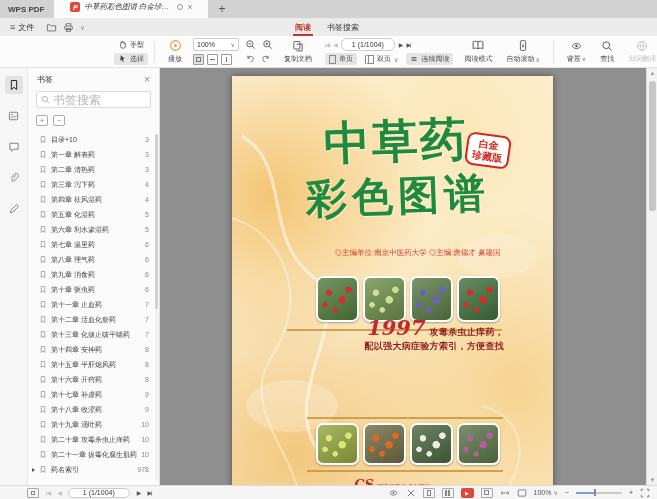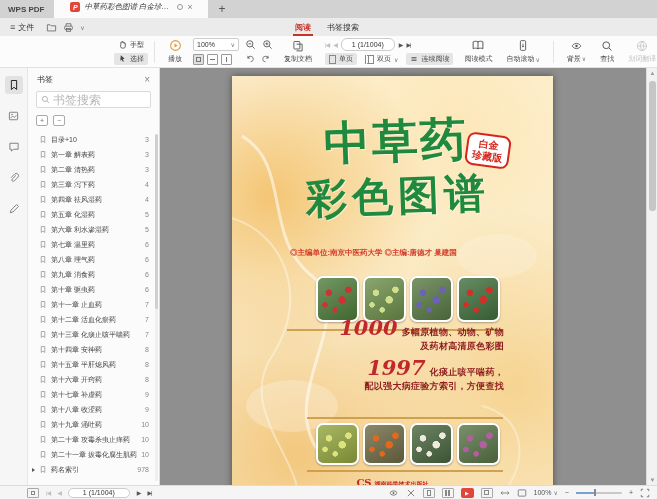--- a/index.html
+++ b/index.html
@@ -85,34 +85,34 @@
       radial-gradient(circle at 20% 88%, rgba(240,185,95,.7), rgba(240,185,95,0) 40%),
       radial-gradient(circle at 70% 12%, rgba(252,230,180,.9), rgba(252,230,180,0) 50%),
       linear-gradient(180deg,#fdf4df,#f9e9c4);
       box-shadow:0 0 7px rgba(0,0,0,.45); }
   .swirls { position:absolute; inset:0; }
   .cover-title { position:absolute; color:#1f8a3d; font-weight:bold; transform:rotate(-2deg); text-shadow:1px 1px 0 rgba(255,255,255,.55); line-height:1; }
   .cover-title.l1 { left:92px; top:42px; font-size:46px; letter-spacing:2px; }
   .cover-title.l2 { left:74px; top:100px; font-size:41px; letter-spacing:5px; }
   .badge { position:absolute; left:234px; top:58px; background:#fff; border:2px solid #d6261c; border-radius:8px; padding:3px 5px; transform:rotate(8deg); text-align:center; }
   .badge div { font-size:10px; font-weight:bold; color:#d6261c; line-height:1.15; white-space:nowrap; }
-  .byline { position:absolute; left:58px; right:8px; top:172px; font-size:7.5px; font-weight:bold; color:#d43b2b; white-space:nowrap; }
+  .byline { position:absolute; left:58px; right:8px; top:172px; text-align:center; font-size:7.5px; font-weight:normal; color:#d43b2b; white-space:nowrap; }
   .strip { position:absolute; display:flex; gap:4px; }
   .strip.top { left:84px; top:200px; }
   .strip.bottom { left:84px; top:347px; }
   .photo { width:43px; height:46px; border:2px solid #fff; border-radius:7px; box-shadow:0 1px 2px rgba(0,0,0,.3); }
   .strip.bottom .photo { height:42px; }
   .cline { position:absolute; height:2px; background:#c8973f; opacity:.85; }
   .stats { position:absolute; right:49px; top:243px; text-align:right; }
   .stat { margin-bottom:6px; }
   .stat .srow1 { display:flex; align-items:baseline; justify-content:flex-end; gap:4px; }
   .stat .num { font-family:"DejaVu Serif", serif; font-style:italic; font-weight:bold; font-size:21px; color:#c1272d; line-height:.9; }
   .stat .stxt { font-size:9px; font-weight:bold; color:#8e1b1e; letter-spacing:.3px; line-height:1.5; white-space:nowrap; }
   .publisher { position:absolute; left:40px; right:40px; top:401px; text-align:center; font-size:6px; color:#c1272d; font-weight:bold; white-space:nowrap; }
-  .publisher .cs { font-family:"DejaVu Serif",serif; font-size:10px; margin-right:3px; }
+  .publisher .cs { font-family:"DejaVu Serif",serif; font-style:italic; font-size:13px; margin-right:3px; }
 
   .vscroll { position:absolute; right:0; top:0; bottom:0; width:11px; background:#f2f2f2; border-left:1px solid #ddd; }
   .vthumb { position:absolute; top:13px; left:2px; width:7px; height:130px; background:#c6c6c6; border-radius:3px; }
   .varrow { position:absolute; left:0; width:11px; text-align:center; font-size:6px; color:#999; }
 
   
   .statusbar { height:14px; background:#f5f5f5; border-top:1px solid #dcdcdc; display:flex; align-items:center; font-size:7px; color:#555; padding:0 5px; flex:none; gap:7px; }
   .st-box { width:12px; height:10px; border:1px solid #a8a8a8; border-radius:1px; display:flex; align-items:center; justify-content:center; }
   .st-box .dot { width:4px; height:4px; border:1px solid #888; }
   .st-pagefield { width:62px; height:10px; background:#fff; border:1px solid #ccc; border-radius:5px; display:flex; align-items:center; justify-content:center; font-size:7px; color:#333; }
@@ -582,32 +582,25 @@
         <div class="byline">◎主编单位:南京中医药大学  ◎主编:唐德才 巢建国</div>
         <div class="strip top">
             <div class="photo" style="background: radial-gradient(circle at 28% 35%, rgb(204, 51, 51) 0px, rgb(204, 51, 51) 3px, transparent 3.5px), radial-gradient(circle at 62% 52%, rgb(204, 51, 51) 0px, rgb(204, 51, 51) 3.5px, transparent 4px), radial-gradient(circle at 44% 76%, rgb(204, 51, 51) 0px, rgb(204, 51, 51) 2.5px, transparent 3px), radial-gradient(circle at 78% 28%, rgb(204, 51, 51) 0px, rgb(204, 51, 51) 3px, transparent 3.5px), radial-gradient(circle at 18% 64%, rgb(204, 51, 51) 0px, rgb(204, 51, 51) 2.5px, transparent 3px), linear-gradient(150deg, rgba(255, 255, 255, 0.2), rgba(0, 0, 0, 0.18)), rgb(79, 125, 59);"></div>
             <div class="photo" style="background: radial-gradient(circle at 28% 35%, rgb(207, 223, 142) 0px, rgb(207, 223, 142) 3px, transparent 3.5px), radial-gradient(circle at 62% 52%, rgb(207, 223, 142) 0px, rgb(207, 223, 142) 3.5px, transparent 4px), radial-gradient(circle at 44% 76%, rgb(207, 223, 142) 0px, rgb(207, 223, 142) 2.5px, transparent 3px), radial-gradient(circle at 78% 28%, rgb(207, 223, 142) 0px, rgb(207, 223, 142) 3px, transparent 3.5px), radial-gradient(circle at 18% 64%, rgb(207, 223, 142) 0px, rgb(207, 223, 142) 2.5px, transparent 3px), linear-gradient(150deg, rgba(255, 255, 255, 0.2), rgba(0, 0, 0, 0.18)), rgb(109, 143, 75);"></div>
             <div class="photo" style="background: radial-gradient(circle at 28% 35%, rgb(106, 98, 184) 0px, rgb(106, 98, 184) 3px, transparent 3.5px), radial-gradient(circle at 62% 52%, rgb(106, 98, 184) 0px, rgb(106, 98, 184) 3.5px, transparent 4px), radial-gradient(circle at 44% 76%, rgb(106, 98, 184) 0px, rgb(106, 98, 184) 2.5px, transparent 3px), radial-gradient(circle at 78% 28%, rgb(106, 98, 184) 0px, rgb(106, 98, 184) 3px, transparent 3.5px), radial-gradient(circle at 18% 64%, rgb(106, 98, 184) 0px, rgb(106, 98, 184) 2.5px, transparent 3px), linear-gradient(150deg, rgba(255, 255, 255, 0.2), rgba(0, 0, 0, 0.18)), rgb(90, 122, 69);"></div>
             <div class="photo" style="background: radial-gradient(circle at 28% 35%, rgb(208, 48, 40) 0px, rgb(208, 48, 40) 3px, transparent 3.5px), radial-gradient(circle at 62% 52%, rgb(208, 48, 40) 0px, rgb(208, 48, 40) 3.5px, transparent 4px), radial-gradient(circle at 44% 76%, rgb(208, 48, 40) 0px, rgb(208, 48, 40) 2.5px, transparent 3px), radial-gradient(circle at 78% 28%, rgb(208, 48, 40) 0px, rgb(208, 48, 40) 3px, transparent 3.5px), radial-gradient(circle at 18% 64%, rgb(208, 48, 40) 0px, rgb(208, 48, 40) 2.5px, transparent 3px), linear-gradient(150deg, rgba(255, 255, 255, 0.2), rgba(0, 0, 0, 0.18)), rgb(65, 112, 61);"></div>
           </div>
         <div class="cline" style="left:55px; width:215px; top:253px;"></div>
         <div class="stats">
 
-  <div class="stat">
-    <div class="srow1">
-                <span class="num">1000</span>
-                <span class="stxt l1">多幅原植物、动物、矿物</span>
-              </div>
-    <div class="stxt l2">及药材高清原色彩图</div>
-  </div>
 
   <div class="stat">
     <div class="srow1">
                 <span class="num">1997</span>
-                <span class="stxt l1">化痰止咳平喘药，</span>
+                <span class="stxt l1">攻毒杀虫止痒药，</span>
               </div>
     <div class="stxt l2">配以强大病症验方索引，方便查找</div>
   </div>
 </div>
         <div class="cline" style="left:75px; width:196px; top:341px;"></div>
         <div class="strip bottom">
             <div class="photo" style="background: radial-gradient(circle at 28% 35%, rgb(219, 227, 122) 0px, rgb(219, 227, 122) 3px, transparent 3.5px), radial-gradient(circle at 62% 52%, rgb(219, 227, 122) 0px, rgb(219, 227, 122) 3.5px, transparent 4px), radial-gradient(circle at 44% 76%, rgb(219, 227, 122) 0px, rgb(219, 227, 122) 2.5px, transparent 3px), radial-gradient(circle at 78% 28%, rgb(219, 227, 122) 0px, rgb(219, 227, 122) 3px, transparent 3.5px), radial-gradient(circle at 18% 64%, rgb(219, 227, 122) 0px, rgb(219, 227, 122) 2.5px, transparent 3px), linear-gradient(150deg, rgba(255, 255, 255, 0.2), rgba(0, 0, 0, 0.18)), rgb(147, 166, 62);"></div>
             <div class="photo" style="background: radial-gradient(circle at 28% 35%, rgb(226, 105, 28) 0px, rgb(226, 105, 28) 3px, transparent 3.5px), radial-gradient(circle at 62% 52%, rgb(226, 105, 28) 0px, rgb(226, 105, 28) 3.5px, transparent 4px), radial-gradient(circle at 44% 76%, rgb(226, 105, 28) 0px, rgb(226, 105, 28) 2.5px, transparent 3px), radial-gradient(circle at 78% 28%, rgb(226, 105, 28) 0px, rgb(226, 105, 28) 3px, transparent 3.5px), radial-gradient(circle at 18% 64%, rgb(226, 105, 28) 0px, rgb(226, 105, 28) 2.5px, transparent 3px), linear-gradient(150deg, rgba(255, 255, 255, 0.2), rgba(0, 0, 0, 0.18)), rgb(111, 106, 69);"></div>
             <div class="photo" style="background: radial-gradient(circle at 28% 35%, rgb(239, 234, 222) 0px, rgb(239, 234, 222) 3px, transparent 3.5px), radial-gradient(circle at 62% 52%, rgb(239, 234, 222) 0px, rgb(239, 234, 222) 3.5px, transparent 4px), radial-gradient(circle at 44% 76%, rgb(239, 234, 222) 0px, rgb(239, 234, 222) 2.5px, transparent 3px), radial-gradient(circle at 78% 28%, rgb(239, 234, 222) 0px, rgb(239, 234, 222) 3px, transparent 3.5px), radial-gradient(circle at 18% 64%, rgb(239, 234, 222) 0px, rgb(239, 234, 222) 2.5px, transparent 3px), linear-gradient(150deg, rgba(255, 255, 255, 0.2), rgba(0, 0, 0, 0.18)), rgb(73, 102, 63);"></div>
             <div class="photo" style="background: radial-gradient(circle at 28% 35%, rgb(179, 95, 159) 0px, rgb(179, 95, 159) 3px, transparent 3.5px), radial-gradient(circle at 62% 52%, rgb(179, 95, 159) 0px, rgb(179, 95, 159) 3.5px, transparent 4px), radial-gradient(circle at 44% 76%, rgb(179, 95, 159) 0px, rgb(179, 95, 159) 2.5px, transparent 3px), radial-gradient(circle at 78% 28%, rgb(179, 95, 159) 0px, rgb(179, 95, 159) 3px, transparent 3.5px), radial-gradient(circle at 18% 64%, rgb(179, 95, 159) 0px, rgb(179, 95, 159) 2.5px, transparent 3px), linear-gradient(150deg, rgba(255, 255, 255, 0.2), rgba(0, 0, 0, 0.18)), rgb(88, 117, 71);"></div>

